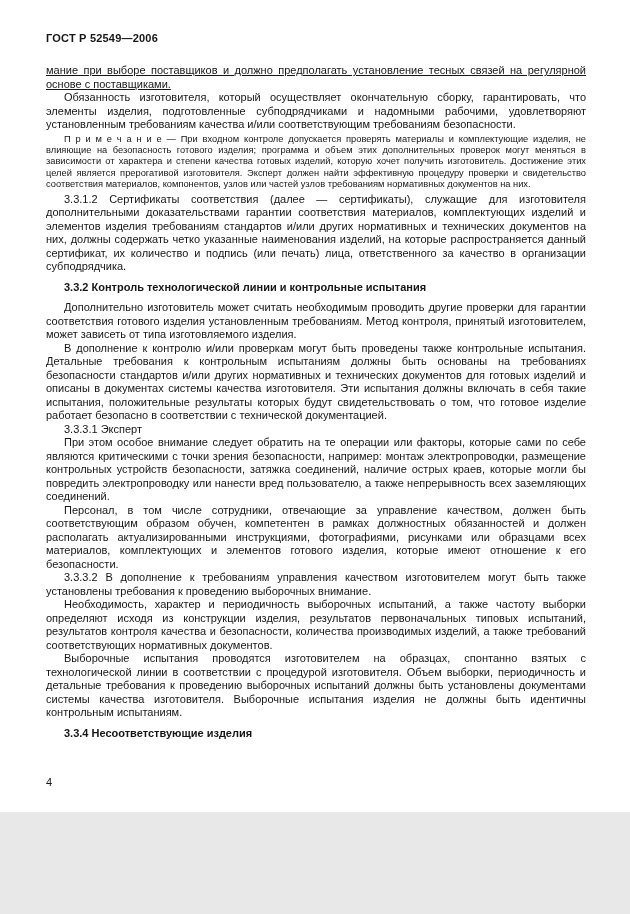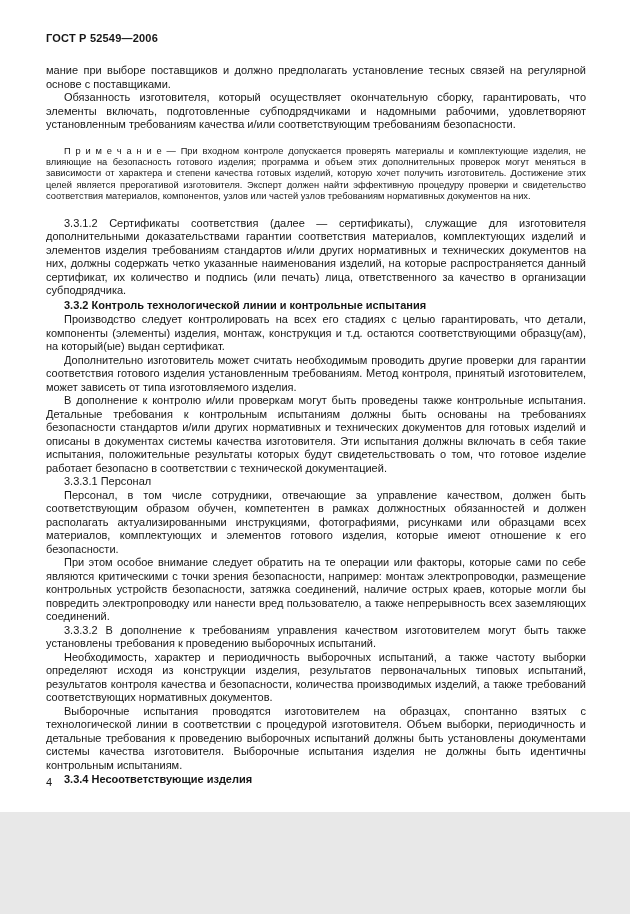--- a/index.html
+++ b/index.html
@@ -26,59 +26,59 @@
   }
   .body-text p {
     margin: 0;
     font-size: 11px;
     line-height: 13.5px;
     text-align: justify;
     text-indent: 18px;
   }
   .body-text p.no-indent {
     text-indent: 0;
+    text-decoration: underline;
   }
   .body-text p.note {
     font-size: 9.3px;
     line-height: 11.4px;
-    margin: 14px 0;
+    margin: 2px 0;
   }
   .body-text p.heading {
     font-weight: bold;
-    margin: 1px 0;
+    margin: 7px 0;
   }
   .page-number {
     position: absolute;
     left: 46px;
     bottom: 24px;
     font-size: 11px;
   }
 </style>
 </head>
 <body>
 
 <div class="page">
 
   <div class="doc-header">
     <span>ГОСТ Р 52549—2006</span>
   </div>
 
   <div class="body-text">
     <p class="no-indent">мание при выборе поставщиков и должно предполагать установление тесных связей на регулярной основе с поставщиками.</p>
-    <p>Обязанность изготовителя, который осуществляет окончательную сборку, гарантировать, что элементы включать, подготовленные субподрядчиками и надомными рабочими, удовлетворяют установленным требованиям качества и/или соответствующим требованиям безопасности.</p>
+    <p>Обязанность изготовителя, который осуществляет окончательную сборку, гарантировать, что элементы изделия, подготовленные субподрядчиками и надомными рабочими, удовлетворяют установленным требованиям качества и/или соответствующим требованиям безопасности.</p>
     <p class="note">П р и м е ч а н и е — При входном контроле допускается проверять материалы и комплектующие изделия, не влияющие на безопасность готового изделия; программа и объем этих дополнительных проверок могут меняться в зависимости от характера и степени качества готовых изделий, которую хочет получить изготовитель. Достижение этих целей является прерогативой изготовителя. Эксперт должен найти эффективную процедуру проверки и свидетельство соответствия материалов, компонентов, узлов или частей узлов требованиям нормативных документов на них.</p>
     <p>3.3.1.2 Сертификаты соответствия (далее — сертификаты), служащие для изготовителя дополнительными доказательствами гарантии соответствия материалов, комплектующих изделий и элементов изделия требованиям стандартов и/или других нормативных и технических документов на них, должны содержать четко указанные наименования изделий, на которые распространяется данный сертификат, их количество и подпись (или печать) лица, ответственного за качество в организации субподрядчика.</p>
     <p class="heading">3.3.2 Контроль технологической линии и контрольные испытания</p>
-    <p>Производство следует контролировать на всех его стадиях с целью гарантировать, что детали, компоненты (элементы) изделия, монтаж, конструкция и т.д. остаются соответствующими образцу(ам), на который(ые) выдан сертификат.</p>
     <p>Дополнительно изготовитель может считать необходимым проводить другие проверки для гарантии соответствия готового изделия установленным требованиям. Метод контроля, принятый изготовителем, может зависеть от типа изготовляемого изделия.</p>
     <p>В дополнение к контролю и/или проверкам могут быть проведены также контрольные испытания. Детальные требования к контрольным испытаниям должны быть основаны на требованиях безопасности стандартов и/или других нормативных и технических документов для готовых изделий и описаны в документах системы качества изготовителя. Эти испытания должны включать в себя такие испытания, положительные результаты которых будут свидетельствовать о том, что готовое изделие работает безопасно в соответствии с технической документацией.</p>
-    <p>3.3.3.1 Персонал</p>
+    <p>3.3.3.1 Эксперт</p>
+    <p>При этом особое внимание следует обратить на те операции или факторы, которые сами по себе являются критическими с точки зрения безопасности, например: монтаж электропроводки, размещение контрольных устройств безопасности, затяжка соединений, наличие острых краев, которые могли бы повредить электропроводку или нанести вред пользователю, а также непрерывность всех заземляющих соединений.</p>
     <p>Персонал, в том числе сотрудники, отвечающие за управление качеством, должен быть соответствующим образом обучен, компетентен в рамках должностных обязанностей и должен располагать актуализированными инструкциями, фотографиями, рисунками или образцами всех материалов, комплектующих и элементов готового изделия, которые имеют отношение к его безопасности.</p>
-    <p>При этом особое внимание следует обратить на те операции или факторы, которые сами по себе являются критическими с точки зрения безопасности, например: монтаж электропроводки, размещение контрольных устройств безопасности, затяжка соединений, наличие острых краев, которые могли бы повредить электропроводку или нанести вред пользователю, а также непрерывность всех заземляющих соединений.</p>
-    <p>3.3.3.2 В дополнение к требованиям управления качеством изготовителем могут быть также установлены требования к проведению выборочных испытаний.</p>
+    <p>3.3.3.2 В дополнение к требованиям управления качеством изготовителем могут быть также установлены требования к проведению выборочных внимание.</p>
     <p>Необходимость, характер и периодичность выборочных испытаний, а также частоту выборки определяют исходя из конструкции изделия, результатов первоначальных типовых испытаний, результатов контроля качества и безопасности, количества производимых изделий, а также требований соответствующих нормативных документов.</p>
     <p>Выборочные испытания проводятся изготовителем на образцах, спонтанно взятых с технологической линии в соответствии с процедурой изготовителя. Объем выборки, периодичность и детальные требования к проведению выборочных испытаний должны быть установлены документами системы качества изготовителя. Выборочные испытания изделия не должны быть идентичны контрольным испытаниям.</p>
     <p class="heading">3.3.4 Несоответствующие изделия</p>
   </div>
 
   <div class="page-number">4</div>
 
 </div>
 
 </body></html>

